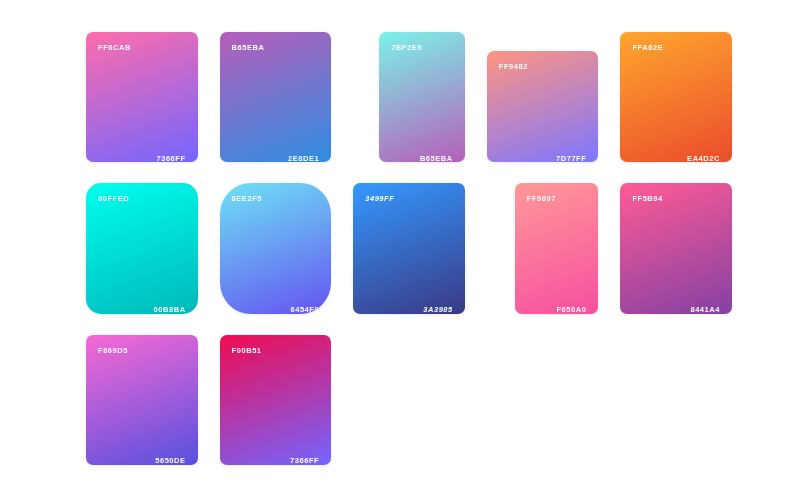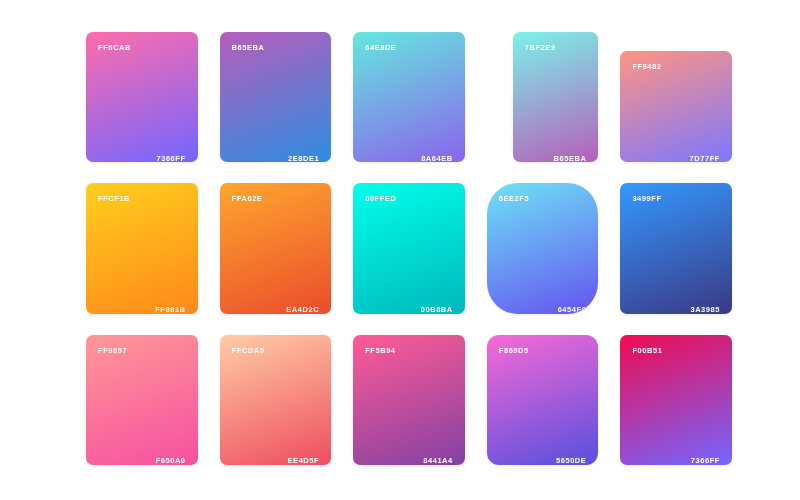--- a/index.html
+++ b/index.html
@@ -60,65 +60,53 @@
 
 <div id="palette-grid">
     <div class="swatch" style="background: linear-gradient(160deg, rgb(255, 108, 171) 0%, rgb(115, 102, 255) 100%);">
       <span class="swatch-label label-start">FF6CAB</span>
       <span class="swatch-label label-end">7366FF</span>
     </div>
     <div class="swatch" style="background: linear-gradient(160deg, rgb(182, 94, 186) 0%, rgb(46, 141, 225) 100%);">
       <span class="swatch-label label-start">B65EBA</span>
       <span class="swatch-label label-end">2E8DE1</span>
     </div>
-    <div class="swatch" style="background: linear-gradient(160deg, rgb(100, 232, 222) 0%, rgb(138, 100, 235) 100%);">
-      <span class="swatch-label label-start">64E8DE</span>
-      <span class="swatch-label label-end">8A64EB</span>
-    </div>
     <div class="swatch" style="background: linear-gradient(160deg, rgb(123, 242, 233) 0%, rgb(182, 94, 186) 100%); margin-left: 26px;">
       <span class="swatch-label label-start">7BF2E9</span>
       <span class="swatch-label label-end">B65EBA</span>
     </div>
     <div class="swatch" style="background: linear-gradient(160deg, rgb(255, 148, 130) 0%, rgb(125, 119, 255) 100%); margin-top: 19px;">
       <span class="swatch-label label-start">FF9482</span>
       <span class="swatch-label label-end">7D77FF</span>
     </div>
-    <div class="swatch" style="background: linear-gradient(160deg, rgb(255, 207, 27) 0%, rgb(255, 136, 27) 100%);">
-      <span class="swatch-label label-start">FFCF1B</span>
-      <span class="swatch-label label-end">FF881B</span>
-    </div>
     <div class="swatch" style="background: linear-gradient(160deg, rgb(255, 166, 46) 0%, rgb(234, 77, 44) 100%); padding-left: 13px;">
       <span class="swatch-label label-start">FFA62E</span>
       <span class="swatch-label label-end">EA4D2C</span>
     </div>
-    <div class="swatch" style="background: linear-gradient(160deg, rgb(0, 255, 237) 0%, rgb(0, 184, 186) 100%);">
+    <div class="swatch" style="background: linear-gradient(160deg, rgb(0, 255, 237) 0%, rgb(0, 184, 186) 100%); border-radius: 15px;">
       <span class="swatch-label label-start">00FFED</span>
       <span class="swatch-label label-end">00B8BA</span>
     </div>
     <div class="swatch" style="background: linear-gradient(160deg, rgb(110, 226, 245) 0%, rgb(100, 84, 240) 100%); border-radius: 31px;">
       <span class="swatch-label label-start">6EE2F5</span>
       <span class="swatch-label label-end">6454F0</span>
     </div>
-    <div class="swatch" style="background: linear-gradient(160deg, rgb(52, 153, 255) 0%, rgb(58, 57, 133) 100%);">
+    <div class="swatch" style="background: linear-gradient(160deg, rgb(52, 153, 255) 0%, rgb(58, 57, 133) 100%); font-style: italic;">
       <span class="swatch-label label-start">3499FF</span>
       <span class="swatch-label label-end">3A3985</span>
     </div>
-    <div class="swatch" style="background: linear-gradient(160deg, rgb(255, 152, 151) 0%, rgb(246, 80, 160) 100%);">
+    <div class="swatch" style="background: linear-gradient(160deg, rgb(255, 152, 151) 0%, rgb(246, 80, 160) 100%); margin-left: 28px;">
       <span class="swatch-label label-start">FF9897</span>
       <span class="swatch-label label-end">F650A0</span>
-    </div>
-    <div class="swatch" style="background: linear-gradient(160deg, rgb(255, 205, 165) 0%, rgb(238, 77, 95) 100%);">
-      <span class="swatch-label label-start">FFCDA5</span>
-      <span class="swatch-label label-end">EE4D5F</span>
     </div>
     <div class="swatch" style="background: linear-gradient(160deg, rgb(255, 91, 148) 0%, rgb(132, 65, 164) 100%); text-decoration: underline;">
       <span class="swatch-label label-start">FF5B94</span>
       <span class="swatch-label label-end">8441A4</span>
     </div>
-    <div class="swatch" style="background: linear-gradient(160deg, rgb(248, 105, 213) 0%, rgb(86, 80, 222) 100%); border-radius: 12px;">
+    <div class="swatch" style="background: linear-gradient(160deg, rgb(248, 105, 213) 0%, rgb(86, 80, 222) 100%);">
       <span class="swatch-label label-start">F869D5</span>
       <span class="swatch-label label-end">5650DE</span>
     </div>
     <div class="swatch" style="background: linear-gradient(160deg, rgb(240, 11, 81) 0%, rgb(115, 102, 255) 100%);">
       <span class="swatch-label label-start">F00B51</span>
       <span class="swatch-label label-end">7366FF</span>
     </div>
   </div>
 
 </body></html>

